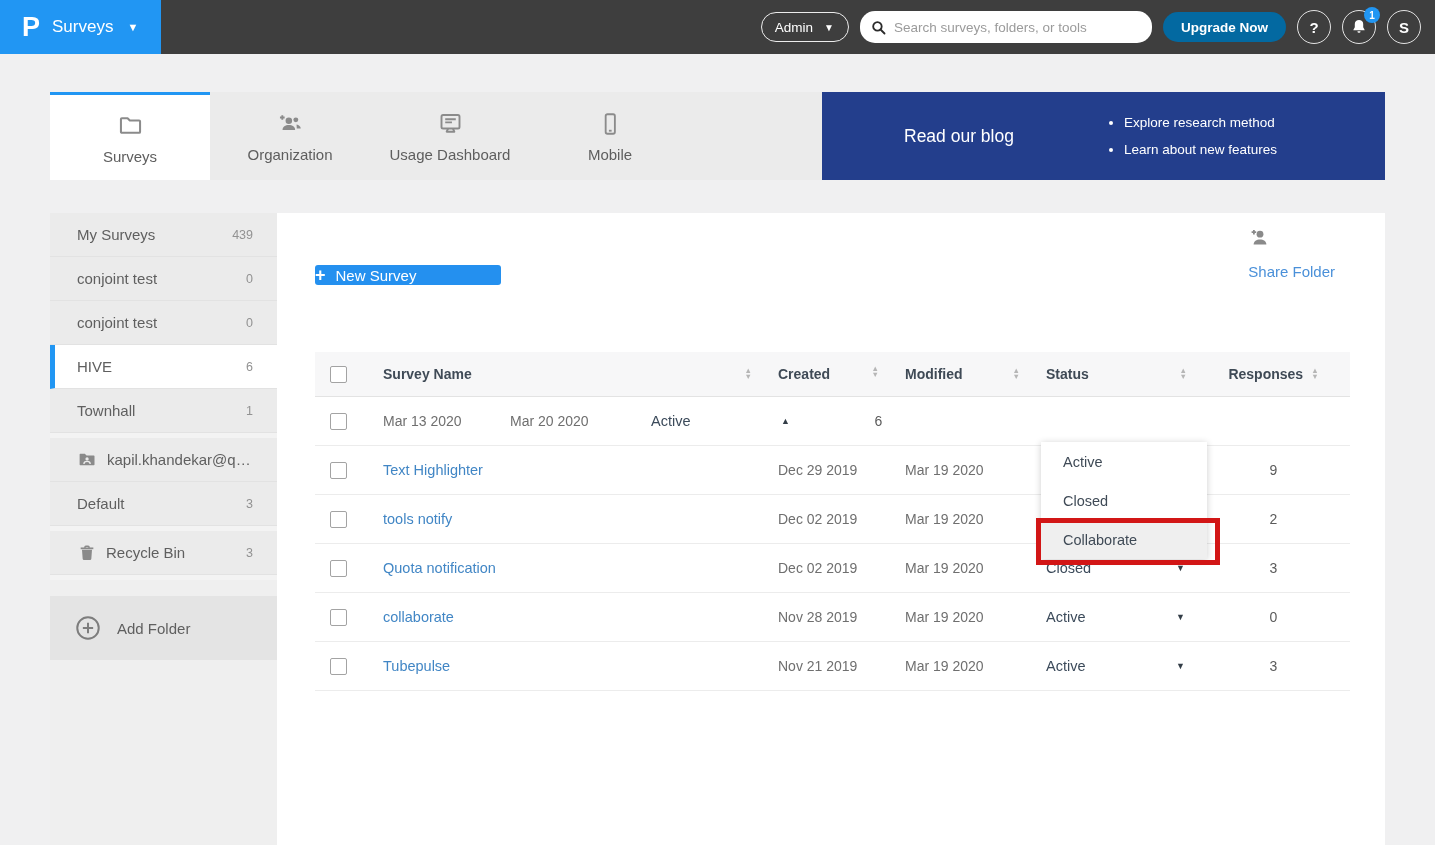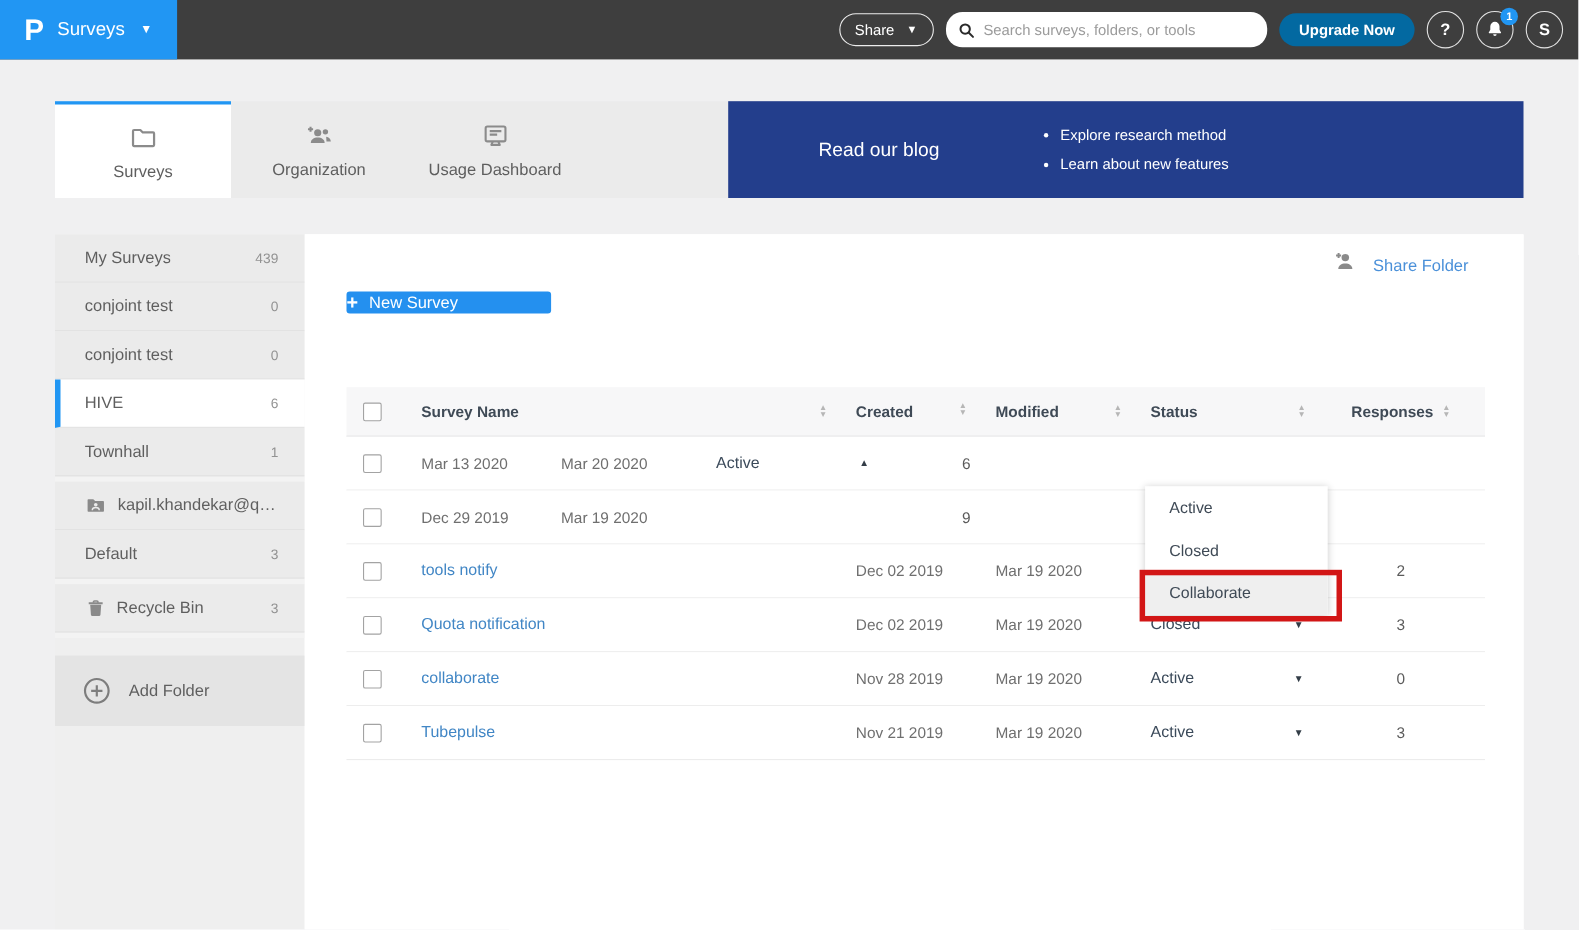--- a/index.html
+++ b/index.html
@@ -100,21 +100,21 @@
   .add-folder {
     height:64px; background:#e4e4e4; display:flex; align-items:center;
     padding-left:24px; gap:15px; margin-top:16px;
   }
   .add-folder .side-icon { color:#7d7d7d; display:flex; }
   .add-folder-label { font-size:15px; color:#5f5f5f; }
 
   
   .main { flex:1; position:relative; background:#fff; }
   .share-row {
-    position:absolute; top:13px; right:50px; display:flex; align-items:flex-end; gap:13px;
+    position:absolute; top:13px; right:50px; display:flex; align-items:flex-start; gap:13px;flex-direction:column;
   }
   .share-row .share-icon { color:#8a8a8a; display:flex; }
   .share-label { color:#4a90d9; font-size:15px; }
   .new-survey-btn {
     position:absolute; left:38px; top:52px; width:186px; height:20px;
     background:#2490ef; border:none; border-radius:3px; color:#fff;
     font-size:15px; font-family:"Liberation Sans",sans-serif;
     display:flex; align-items:center; justify-content:flex-start; gap:10px;
   }
   .plus-glyph::before { content:"+"; font-size:18px; font-weight:bold; }
@@ -168,21 +168,21 @@
 <body>
 
 <div class="topbar">
   <div class="logo-block clickable">
     <span class="logo-letter">P</span>
     <span class="product-label">Surveys</span>
     <span class="logo-caret">▼</span>
   </div>
   <div class="topbar-right">
     <div class="admin-chip clickable">
-      <span>Share</span>
+      <span>Admin</span>
       <span class="admin-caret">▼</span>
     </div>
     <div class="search-box">
       <span style="display:flex;color:#2b2b2b;">
         <svg viewBox="0 0 24 24" width="17" height="17" fill="none" stroke="currentColor" stroke-width="2.6" stroke-linecap="round">
             <circle cx="10.5" cy="10.5" r="6"></circle>
             <path d="M15.2 15.2 L20.5 20.5"></path>
           </svg>
       </span>
       <input type="text" placeholder="Search surveys, folders, or tools" style="">
@@ -230,20 +230,29 @@
       </div>
       <div class="tab clickable">
         <span class="tab-icon">
           <svg viewBox="0 0 24 24" width="27" height="27" fill="none" stroke="currentColor" stroke-width="1.7" stroke-linejoin="round">
             <rect x="4" y="4.5" width="16" height="12" rx="1.4"></rect>
             <path d="M7.3 8.2h9.4M7.3 11h6"></path>
             <path d="M9.8 16.5l-1.2 2.8h6.8l-1.2-2.8"></path>
           </svg>
         </span>
         <span class="tab-label">Usage Dashboard</span>
+      </div>
+      <div class="tab clickable">
+        <span class="tab-icon">
+          <svg viewBox="0 0 24 24" width="26" height="26" fill="none" stroke="currentColor" stroke-width="1.7" stroke-linejoin="round">
+            <rect x="8" y="3" width="8.5" height="18" rx="1.6"></rect>
+            <path d="M11 18.2h2.5"></path>
+          </svg>
+        </span>
+        <span class="tab-label">Mobile</span>
       </div>
     </div>
   <div class="tabs-filler"></div>
   <div class="banner clickable">
     <span class="banner-title">Read our blog</span>
     <ul class="banner-bullets" id="banner-bullets">
         <li>Explore research method</li>
         <li>Learn about new features</li>
       </ul>
   </div>
@@ -386,20 +395,23 @@
               </span>
             </div>
             <div class="col-resp">
               <span class="resp-text">6</span>
             </div>
           </div>
           <div class="trow">
             <div class="cell-check">
               <span class="cbx clickable"></span>
             </div>
+            <div class="col-name">
+              <a href="#" class="survey-link clickable">Text Highlighter</a>
+            </div>
             <div class="col-created">
               <span class="date-text">Dec 29 2019</span>
             </div>
             <div class="col-modified">
               <span class="date-text">Mar 19 2020</span>
             </div>
             <div class="col-status">
               <span class="status-cell-inner clickable">
                 <span class="status-text"></span>
               </span>

